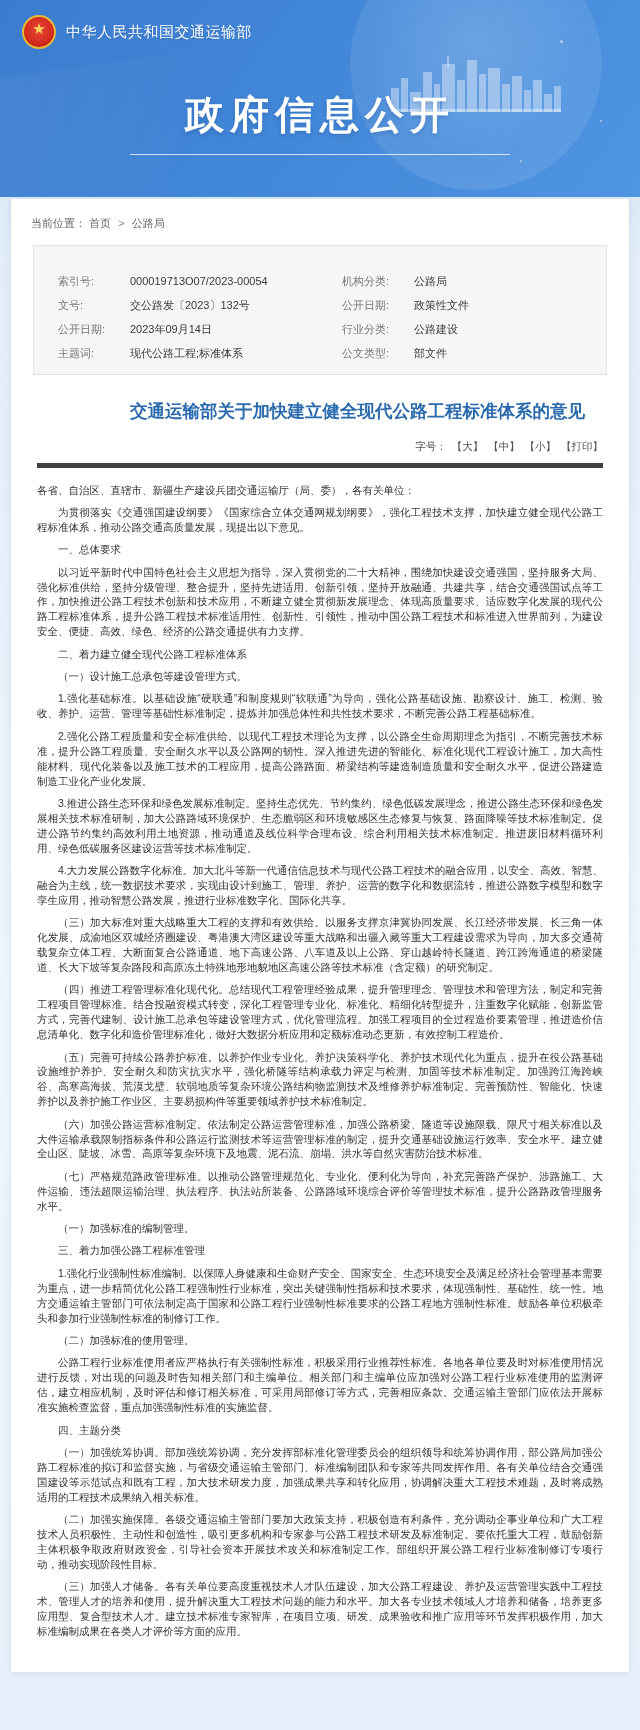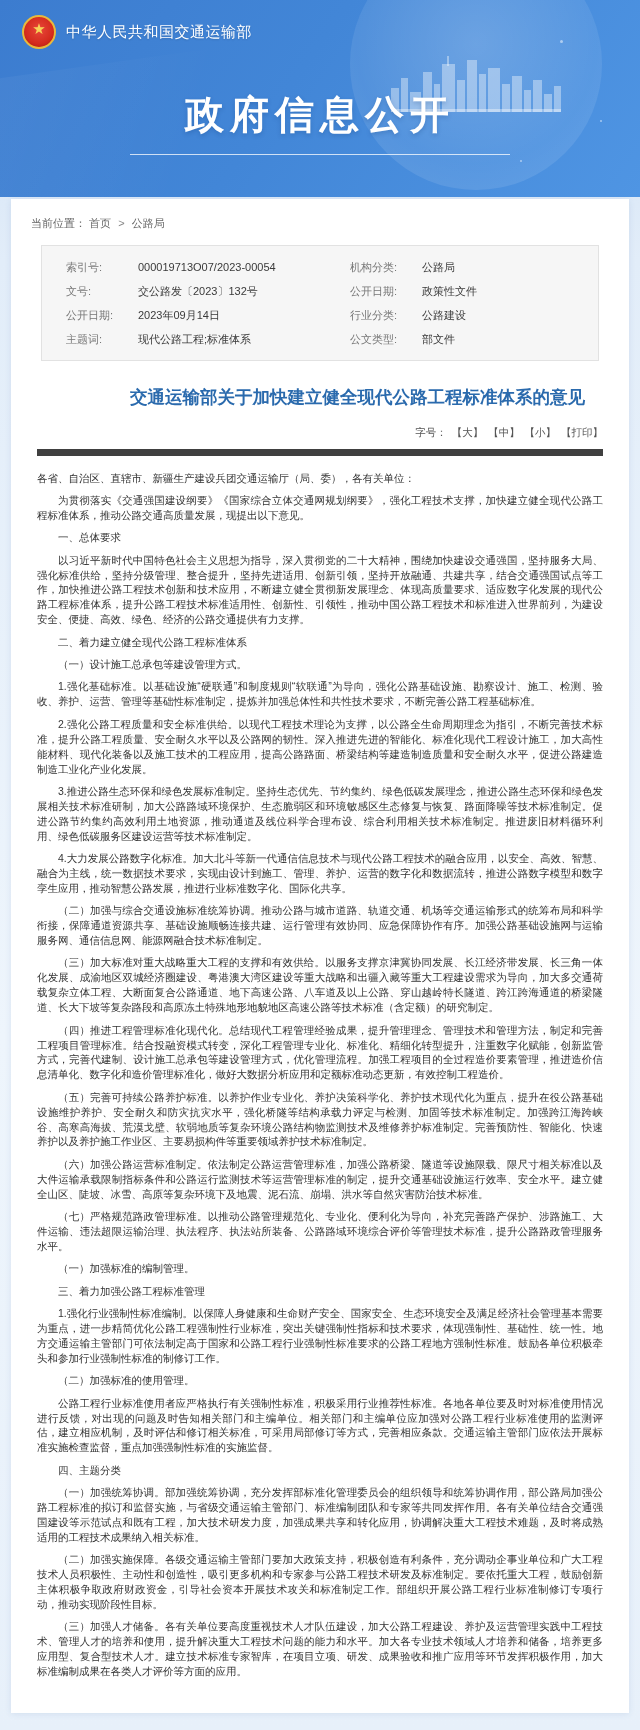--- a/index.html
+++ b/index.html
@@ -42,35 +42,35 @@
   
   .card {
     background:#ffffff; margin:2px 11px 14px; padding:15px 18px 26px;
     box-shadow:0 1px 6px rgba(60,100,160,0.12);
   }
   .breadcrumb { font-size:11px; color:#666; padding:2px 2px 0; }
   .breadcrumb a { color:#666; text-decoration:none; }
   .breadcrumb .sep { margin:0 4px; color:#888; }
 
   .meta-panel {
-    margin:14px 12px 0; background:#f6f6f6; border:1px solid #e2e2e2;
-    padding:9px 0 9px 24px;
+    margin:14px 4px 0; background:#f6f6f6; border:1px solid #e2e2e2;
+    padding:23px 0 9px 24px;
   }
   .meta-row { display:grid; grid-template-columns:72px 212px 72px 1fr; align-items:center; }
   .meta-row > div { padding:4.5px 4px 4.5px 0; }
   .meta-label { color:#777; font-size:11px; }
   .meta-value { color:#3a3a3a; font-size:11px; }
 
   .doc-title {
     margin:24px 26px 0; text-align:right; color:#2a6aad; font-size:17.5px;
     font-weight:bold; line-height:1.4;
   }
   .font-controls {
     margin:16px 8px 0; text-align:right; font-size:10.5px; color:#555;
-    padding-bottom:9px; border-bottom:7px solid #404040;
+    padding-bottom:9px; border-bottom:5px solid #404040;
   }
   .font-controls span { margin-left:2px; }
   .font-controls .ctl { cursor:pointer; color:#555; }
 
   .article-body { margin-top:15px; padding:0 8px; }
   .article-body p {
     font-size:10.5px; color:#333; line-height:1.42; text-align:justify;
     margin:0 0 7.5px; text-indent:2em;
   }
   .article-body p.flush { text-indent:0; }
@@ -172,21 +172,20 @@
         <p class="flush">各省、自治区、直辖市、新疆生产建设兵团交通运输厅（局、委），各有关单位：</p>
         <p>为贯彻落实《交通强国建设纲要》《国家综合立体交通网规划纲要》，强化工程技术支撑，加快建立健全现代公路工程标准体系，推动公路交通高质量发展，现提出以下意见。</p>
         <p>一、总体要求</p>
         <p>以习近平新时代中国特色社会主义思想为指导，深入贯彻党的二十大精神，围绕加快建设交通强国，坚持服务大局、强化标准供给，坚持分级管理、整合提升，坚持先进适用、创新引领，坚持开放融通、共建共享，结合交通强国试点等工作，加快推进公路工程技术创新和技术应用，不断建立健全贯彻新发展理念、体现高质量要求、适应数字化发展的现代公路工程标准体系，提升公路工程技术标准适用性、创新性、引领性，推动中国公路工程技术和标准进入世界前列，为建设安全、便捷、高效、绿色、经济的公路交通提供有力支撑。</p>
         <p>二、着力建立健全现代公路工程标准体系</p>
         <p>（一）设计施工总承包等建设管理方式。</p>
         <p>1.强化基础标准。以基础设施“硬联通”和制度规则“软联通”为导向，强化公路基础设施、勘察设计、施工、检测、验收、养护、运营、管理等基础性标准制定，提炼并加强总体性和共性技术要求，不断完善公路工程基础标准。</p>
         <p>2.强化公路工程质量和安全标准供给。以现代工程技术理论为支撑，以公路全生命周期理念为指引，不断完善技术标准，提升公路工程质量、安全耐久水平以及公路网的韧性。深入推进先进的智能化、标准化现代工程设计施工，加大高性能材料、现代化装备以及施工技术的工程应用，提高公路路面、桥梁结构等建造制造质量和安全耐久水平，促进公路建造制造工业化产业化发展。</p>
         <p>3.推进公路生态环保和绿色发展标准制定。坚持生态优先、节约集约、绿色低碳发展理念，推进公路生态环保和绿色发展相关技术标准研制，加大公路路域环境保护、生态脆弱区和环境敏感区生态修复与恢复、路面降噪等技术标准制定。促进公路节约集约高效利用土地资源，推动通道及线位科学合理布设、综合利用相关技术标准制定。推进废旧材料循环利用、绿色低碳服务区建设运营等技术标准制定。</p>
         <p>4.大力发展公路数字化标准。加大北斗等新一代通信信息技术与现代公路工程技术的融合应用，以安全、高效、智慧、融合为主线，统一数据技术要求，实现由设计到施工、管理、养护、运营的数字化和数据流转，推进公路数字模型和数字孪生应用，推动智慧公路发展，推进行业标准数字化、国际化共享。</p>
-        <p>（二）加强与综合交通设施标准统筹协调。推动公路与城市道路、轨道交通、机场等交通运输形式的统筹布局和科学衔接，保障通道资源共享、基础设施顺畅连接共建、运行管理有效协同、应急保障协作有序。加强公路基础设施网与运输服务网、通信信息网、能源网融合技术标准制定。</p>
         <p>（三）加大标准对重大战略重大工程的支撑和有效供给。以服务支撑京津冀协同发展、长江经济带发展、长三角一体化发展、成渝地区双城经济圈建设、粤港澳大湾区建设等重大战略和出疆入藏等重大工程建设需求为导向，加大多交通荷载复杂立体工程、大断面复合公路通道、地下高速公路、八车道及以上公路、穿山越岭特长隧道、跨江跨海通道的桥梁隧道、长大下坡等复杂路段和高原冻土特殊地形地貌地区高速公路等技术标准（含定额）的研究制定。</p>
         <p>（四）推进工程管理标准化现代化。总结现代工程管理经验成果，提升管理理念、管理技术和管理方法，制定和完善工程项目管理标准。结合投融资模式转变，深化工程管理专业化、标准化、精细化转型提升，注重数字化赋能，创新监管方式，完善代建制、设计施工总承包等建设管理方式，优化管理流程。加强工程项目的全过程造价要素管理，推进造价信息清单化、数字化和造价管理标准化，做好大数据分析应用和定额标准动态更新，有效控制工程造价。</p>
         <p>（五）完善可持续公路养护标准。以养护作业专业化、养护决策科学化、养护技术现代化为重点，提升在役公路基础设施维护养护、安全耐久和防灾抗灾水平，强化桥隧等结构承载力评定与检测、加固等技术标准制定。加强跨江海跨峡谷、高寒高海拔、荒漠戈壁、软弱地质等复杂环境公路结构物监测技术及维修养护标准制定。完善预防性、智能化、快速养护以及养护施工作业区、主要易损构件等重要领域养护技术标准制定。</p>
         <p>（六）加强公路运营标准制定。依法制定公路运营管理标准，加强公路桥梁、隧道等设施限载、限尺寸相关标准以及大件运输承载限制指标条件和公路运行监测技术等运营管理标准的制定，提升交通基础设施运行效率、安全水平。建立健全山区、陡坡、冰雪、高原等复杂环境下及地震、泥石流、崩塌、洪水等自然灾害防治技术标准。</p>
         <p>（七）严格规范路政管理标准。以推动公路管理规范化、专业化、便利化为导向，补充完善路产保护、涉路施工、大件运输、违法超限运输治理、执法程序、执法站所装备、公路路域环境综合评价等管理技术标准，提升公路路政管理服务水平。</p>
         <p>（一）加强标准的编制管理。</p>
         <p>三、着力加强公路工程标准管理</p>
         <p>1.强化行业强制性标准编制。以保障人身健康和生命财产安全、国家安全、生态环境安全及满足经济社会管理基本需要为重点，进一步精简优化公路工程强制性行业标准，突出关键强制性指标和技术要求，体现强制性、基础性、统一性。地方交通运输主管部门可依法制定高于国家和公路工程行业强制性标准要求的公路工程地方强制性标准。鼓励各单位积极牵头和参加行业强制性标准的制修订工作。</p>
         <p>（二）加强标准的使用管理。</p>
         <p>公路工程行业标准使用者应严格执行有关强制性标准，积极采用行业推荐性标准。各地各单位要及时对标准使用情况进行反馈，对出现的问题及时告知相关部门和主编单位。相关部门和主编单位应加强对公路工程行业标准使用的监测评估，建立相应机制，及时评估和修订相关标准，可采用局部修订等方式，完善相应条款。交通运输主管部门应依法开展标准实施检查监督，重点加强强制性标准的实施监督。</p>

